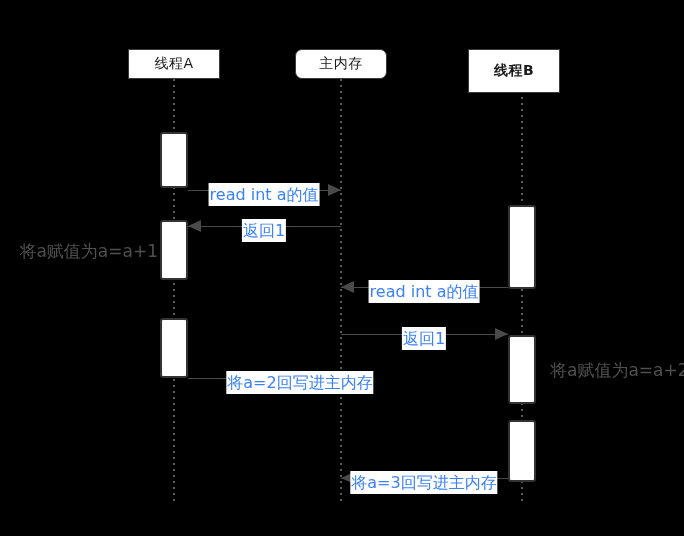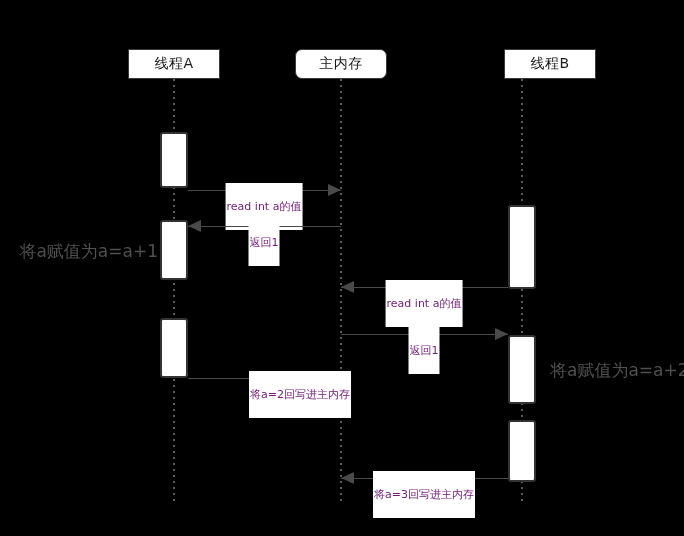--- a/index.html
+++ b/index.html
@@ -72,24 +72,24 @@
     border-left: 13px solid #4a4a4a;
     border-right: 0;
   }
   .arrowhead.left {
     border-right: 13px solid #4a4a4a;
     border-left: 0;
   }
   .msg-label {
     position: absolute;
     background: #ffffff;
-    color: #701a75;
-    font-size: 11px;
+    color: #3b82f6;
+    font-size: 16px;
     line-height: 15px;
-    padding: 16px 1px;
+    padding: 4px 1px;
     white-space: nowrap;
     transform: translateX(-50%);
   }
 
   
   .note {
     position: absolute;
     color: #4f4f4f;
     font-size: 17px;
     white-space: nowrap;
@@ -103,21 +103,21 @@
 <body>
 
 <div id="canvas">
 
   <div class="lifeline" style="left:173px; top:79px; height:426px;"></div>
   <div class="lifeline" style="left:340px; top:79px; height:426px;"></div>
   <div class="lifeline" style="left:521px; top:79px; height:426px;"></div>
 
   <div class="participant" style="left:128px; top:49px; width:92px; height:30px;">线程A</div>
   <div class="participant" style="left:295px; top:49px; width:92px; height:30px;border-radius:7px;">主内存</div>
-  <div class="participant" style="left:504px; top:49px; width:92px; height:30px;">线程B</div>
+  <div class="participant" style="left:468px; top:49px; width:92px; height:44px;font-weight:bold;">线程B</div>
 
   <div class="activation" style="left:160px; top:132px; width:28px; height:56px;"></div>
   <div class="activation" style="left:160px; top:220px; width:28px; height:60px;"></div>
   <div class="activation" style="left:160px; top:318px; width:28px; height:60px;"></div>
 
   <div class="activation" style="left:508px; top:205px; width:28px; height:84px;"></div>
   <div class="activation" style="left:508px; top:335px; width:28px; height:69px;"></div>
   <div class="activation" style="left:508px; top:420px; width:28px; height:62px;"></div>
 
   <div class="msg-line" style="left:188px; top:190px; width:153px;"></div>

